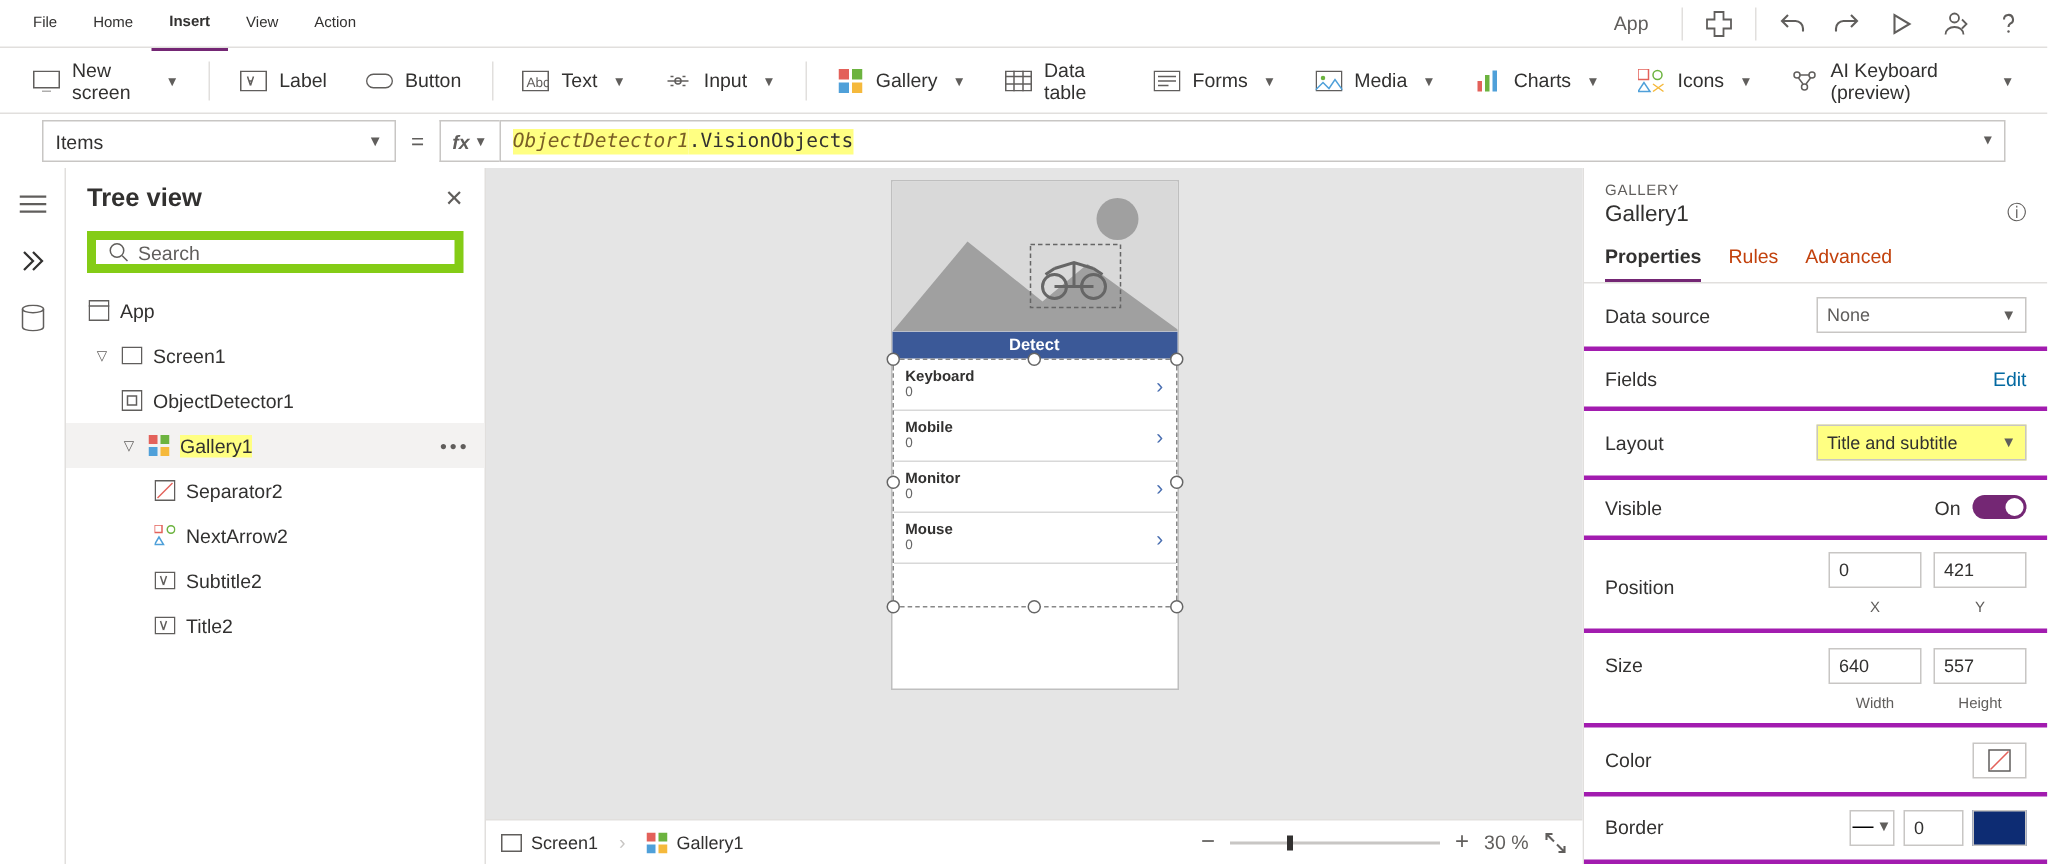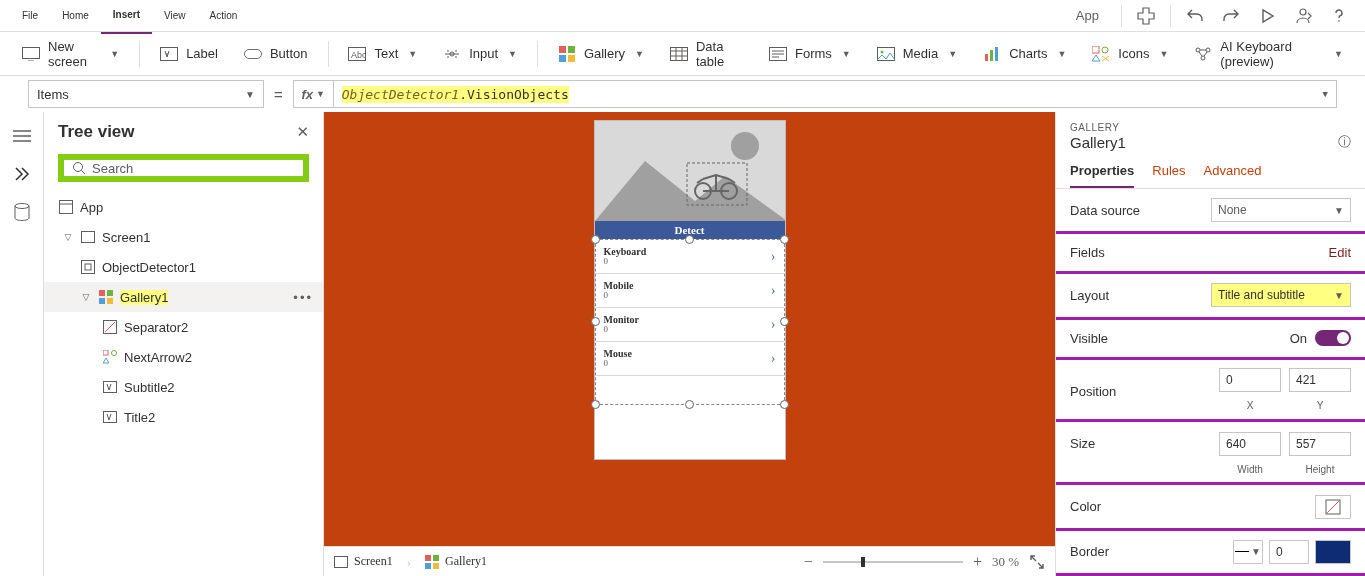--- a/index.html
+++ b/index.html
@@ -50,21 +50,21 @@
   .tv-node .icon { width: 16px; height: 16px; display: flex; align-items: center; justify-content: center; }
   .tv-node.selected { background: #f3f2f1; }
   .tv-node.hl-text span.label { background: #ffff82; }
   .tv-dots { margin-left: auto; letter-spacing: 2px; color: #605e5c; }
   .pl-0 { padding-left: 14px; }
   .pl-1 { padding-left: 18px; }
   .pl-2 { padding-left: 36px; }
   .pl-3 { padding-left: 36px; }
   .pl-4 { padding-left: 58px; }
 
-  .canvas-area { flex: 1; background: #c2410c; display: flex; flex-direction: column; position: relative; font-family: Liberation Serif, serif; }
+  .canvas-area { flex: 1; background: #e5e5e5; display: flex; flex-direction: column; position: relative; }
   .canvas-stage { flex: 1; display: flex; align-items: flex-start; justify-content: center; padding-top: 8px; }
   .phone { width: 192px; height: 340px; background: #fff; border: 1px solid #bfbfbf; position: relative; }
   .phone-img { height: 100px; background: #d9d9d9; position: relative; overflow: hidden; }
   .detect-btn { height: 18px; background: #3b5998; color: #fff; font-size: 11px; display: flex; align-items: center; justify-content: center; font-weight: 600; }
   .gallery-area { border: 1px dashed #888; position: relative; }
   .g-item { border-bottom: 1px solid #d8d8d8; padding: 3px 8px 3px 8px; display: flex; align-items: center; justify-content: space-between; height: 34px; }
   .g-meta { display: flex; flex-direction: column; line-height: 1; }
   .g-title { font-size: 10px; font-weight: 600; }
   .g-sub { font-size: 9px; color: #666; }
   .g-arrow { color: #4a6fb1; font-size: 14px; }
@@ -80,21 +80,21 @@
   .rp-top { padding: 10px 14px 4px 14px; }
   .rp-eyebrow { font-size: 10px; letter-spacing: 0.5px; color: #605e5c; }
   .rp-title-row { display: flex; align-items: center; justify-content: space-between; }
   .rp-title { font-size: 15px; }
   .rp-tabs { display: flex; gap: 18px; padding: 8px 14px 0 14px; border-bottom: 1px solid #e1dfdd; }
   .rp-tab { padding-bottom: 8px; cursor: pointer; color: #c2410c; }
   .rp-tab.active { color: #323130; font-weight: 600; border-bottom: 2px solid #742774; }
   .rp-row { display: flex; align-items: center; justify-content: space-between; padding: 10px 14px; border-bottom: 3px solid #a21caf; min-height: 40px; }
   .rp-select { width: 140px; height: 24px; border: 1px solid #c8c6c4; display: flex; align-items: center; justify-content: space-between; padding: 0 6px; font-size: 12px; color: #605e5c; }
   .rp-select.hl { background: #ffff82; color: #323130; }
-  .rp-link { color: #7f1d1d; cursor: pointer; }
+  .rp-link { color: #0369a1; cursor: pointer; }
   .toggle { width: 36px; height: 16px; background: #742774; border-radius: 8px; position: relative; }
   .toggle::after { content: ""; position: absolute; right: 2px; top: 2px; width: 12px; height: 12px; background: #fff; border-radius: 50%; }
   .rp-two { display: flex; gap: 8px; flex-direction: column; align-items: flex-end; }
   .rp-inline { display: flex; gap: 8px; }
   .num-in { width: 62px; height: 24px; border: 1px solid #c8c6c4; padding: 0 6px; font-size: 12px; display: flex; align-items: center; }
   .num-lbl { width: 62px; text-align: center; font-size: 10px; color: #605e5c; }
   .color-sw { width: 36px; height: 24px; border: 1px solid #c8c6c4; display: flex; align-items: center; justify-content: center; }
   .border-sw { width: 36px; height: 24px; background: #0d2c73; border: 1px solid #c8c6c4; }
   .border-style { width: 30px; height: 24px; border: 1px solid #c8c6c4; display: flex; align-items: center; justify-content: center; }
   .chev { font-size: 10px; color: #605e5c; }

